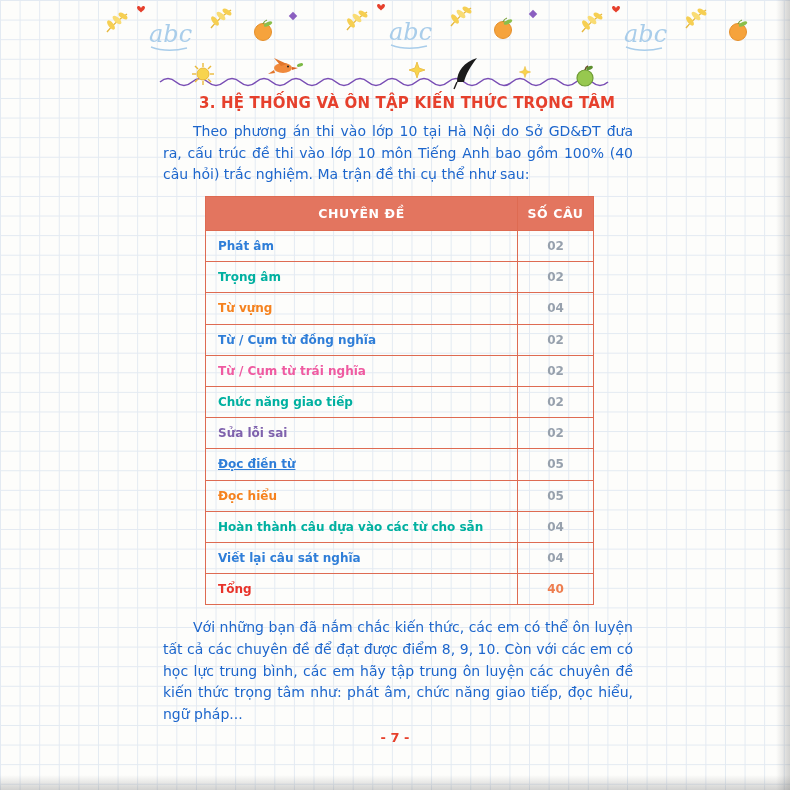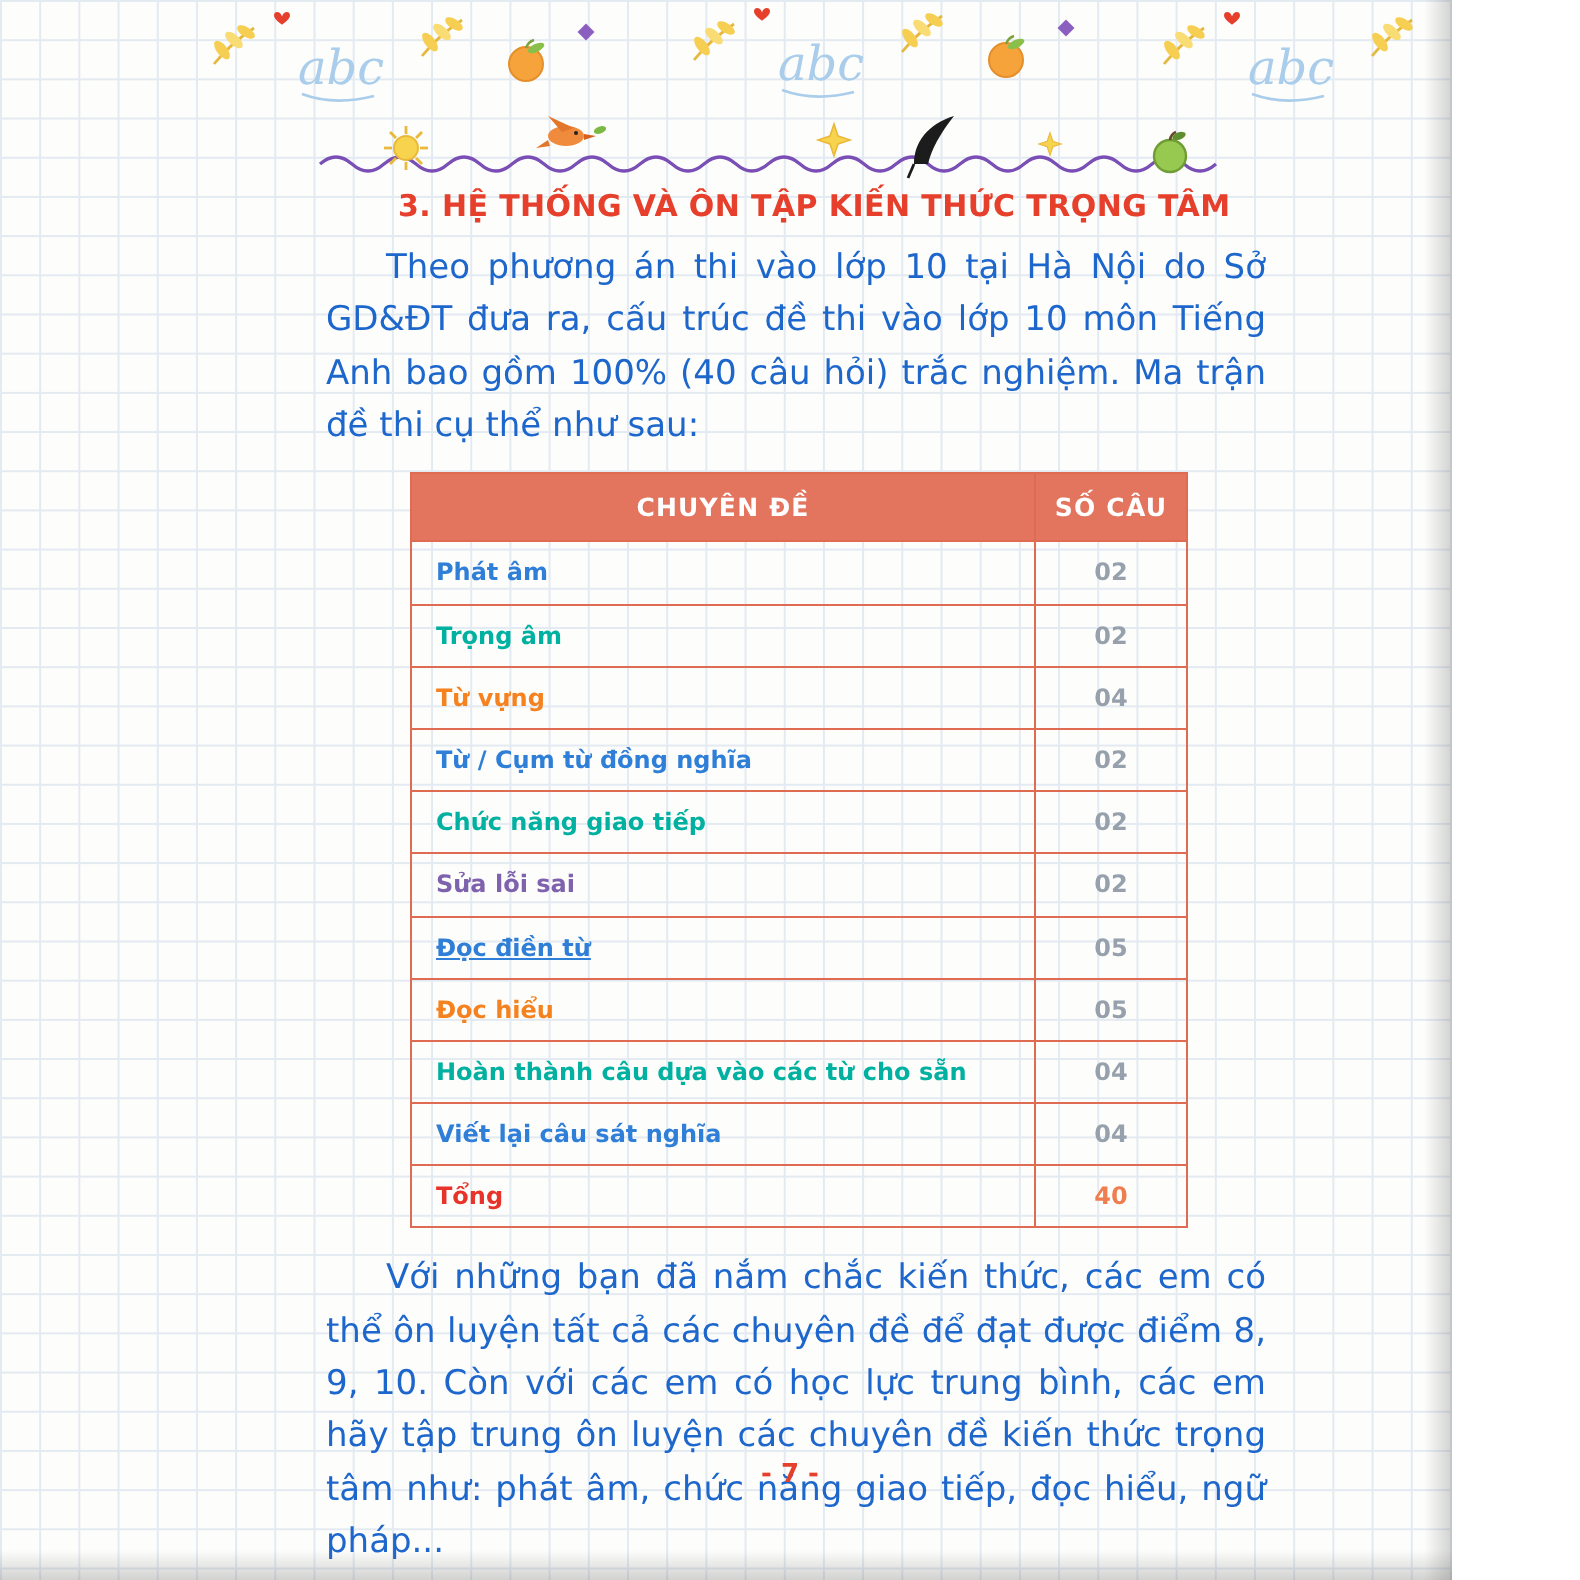--- a/index.html
+++ b/index.html
@@ -1,20 +1,20 @@
 <!DOCTYPE html>
 <html style="--heading: #e6402c; --body: #1d66cc; --table-border: #de6b52; --header-bg: #e3755f; --header-text: #ffffff; --count: #97a1ad; --total: #ee7e4f; --page-number: #e6402c; --divider: #7a4fb5;"><head>
 <meta charset="utf-8">
 <style>
   * { margin:0; padding:0; box-sizing:border-box; }
   html,body { width:790px; height:790px; }
   body { font-family:"DejaVu Sans", sans-serif; background:#ffffff; }
 
   .sheet {
-    position:relative; width:726px; height:790px; overflow:hidden;
+    position:relative; width:790px; height:790px; overflow:hidden;
     background-color:#fdfdfb;
     background-image:
       linear-gradient(#e3eaf2 1px, transparent 1px),
       linear-gradient(90deg, #e3eaf2 1px, transparent 1px);
     background-size:19.6px 19.6px;
   }
   .edge-right {
     position:absolute; top:0; right:0; width:14px; height:100%;
     background:linear-gradient(90deg, rgba(80,80,80,0) 0%, rgba(110,110,110,0.30) 100%);
   }
@@ -34,21 +34,21 @@
   }
 
   .content { position:absolute; left:163px; top:94px; width:470px; }
 
   .heading {
     color:var(--heading, #e6402c);
     font-size:15px; font-weight:bold; letter-spacing:0.2px;margin-left:36px;
   }
   .para {
     color:var(--body, #1d66cc);
-    font-size:17px; line-height:1.55; text-align:justify; text-indent:30px;
+    font-size:14px; line-height:1.55; text-align:justify; text-indent:30px;
     margin-top:9px;
   }
 
   table.matrix {
     border-collapse:collapse;
     margin:10px 0 0 42px;
     width:388px;
     table-layout:fixed;
   }
   table.matrix th {
@@ -205,20 +205,24 @@
   <tr>
     <td style="color: rgb(245, 130, 31);">Từ vựng</td>
     <td>04</td>
   </tr>
 
   <tr>
     <td style="color: rgb(47, 126, 216);">Từ / Cụm từ đồng nghĩa</td>
     <td>02</td>
   </tr>
 
+  <tr>
+    <td style="color: rgb(239, 91, 161);">Từ / Cụm từ trái nghĩa</td>
+    <td>02</td>
+  </tr>
 
   <tr>
     <td style="color: rgb(0, 176, 160);">Chức năng giao tiếp</td>
     <td>02</td>
   </tr>
 
   <tr>
     <td style="color: rgb(127, 98, 173);">Sửa lỗi sai</td>
     <td>02</td>
   </tr>

